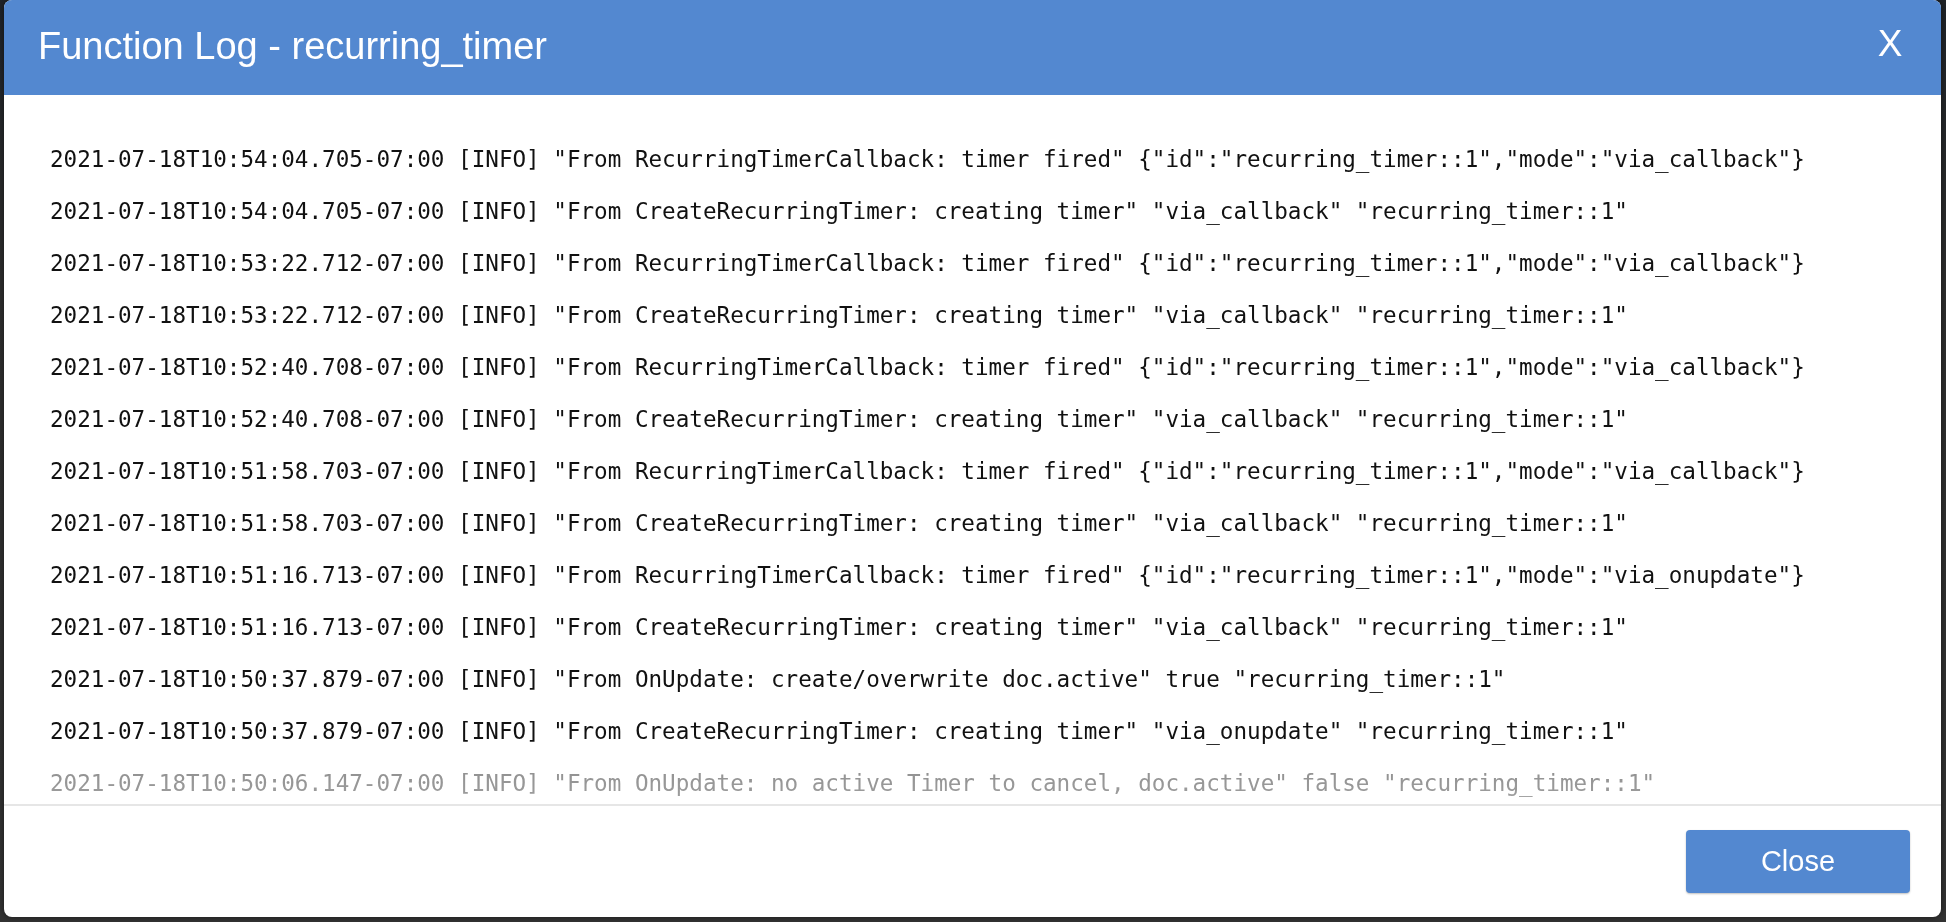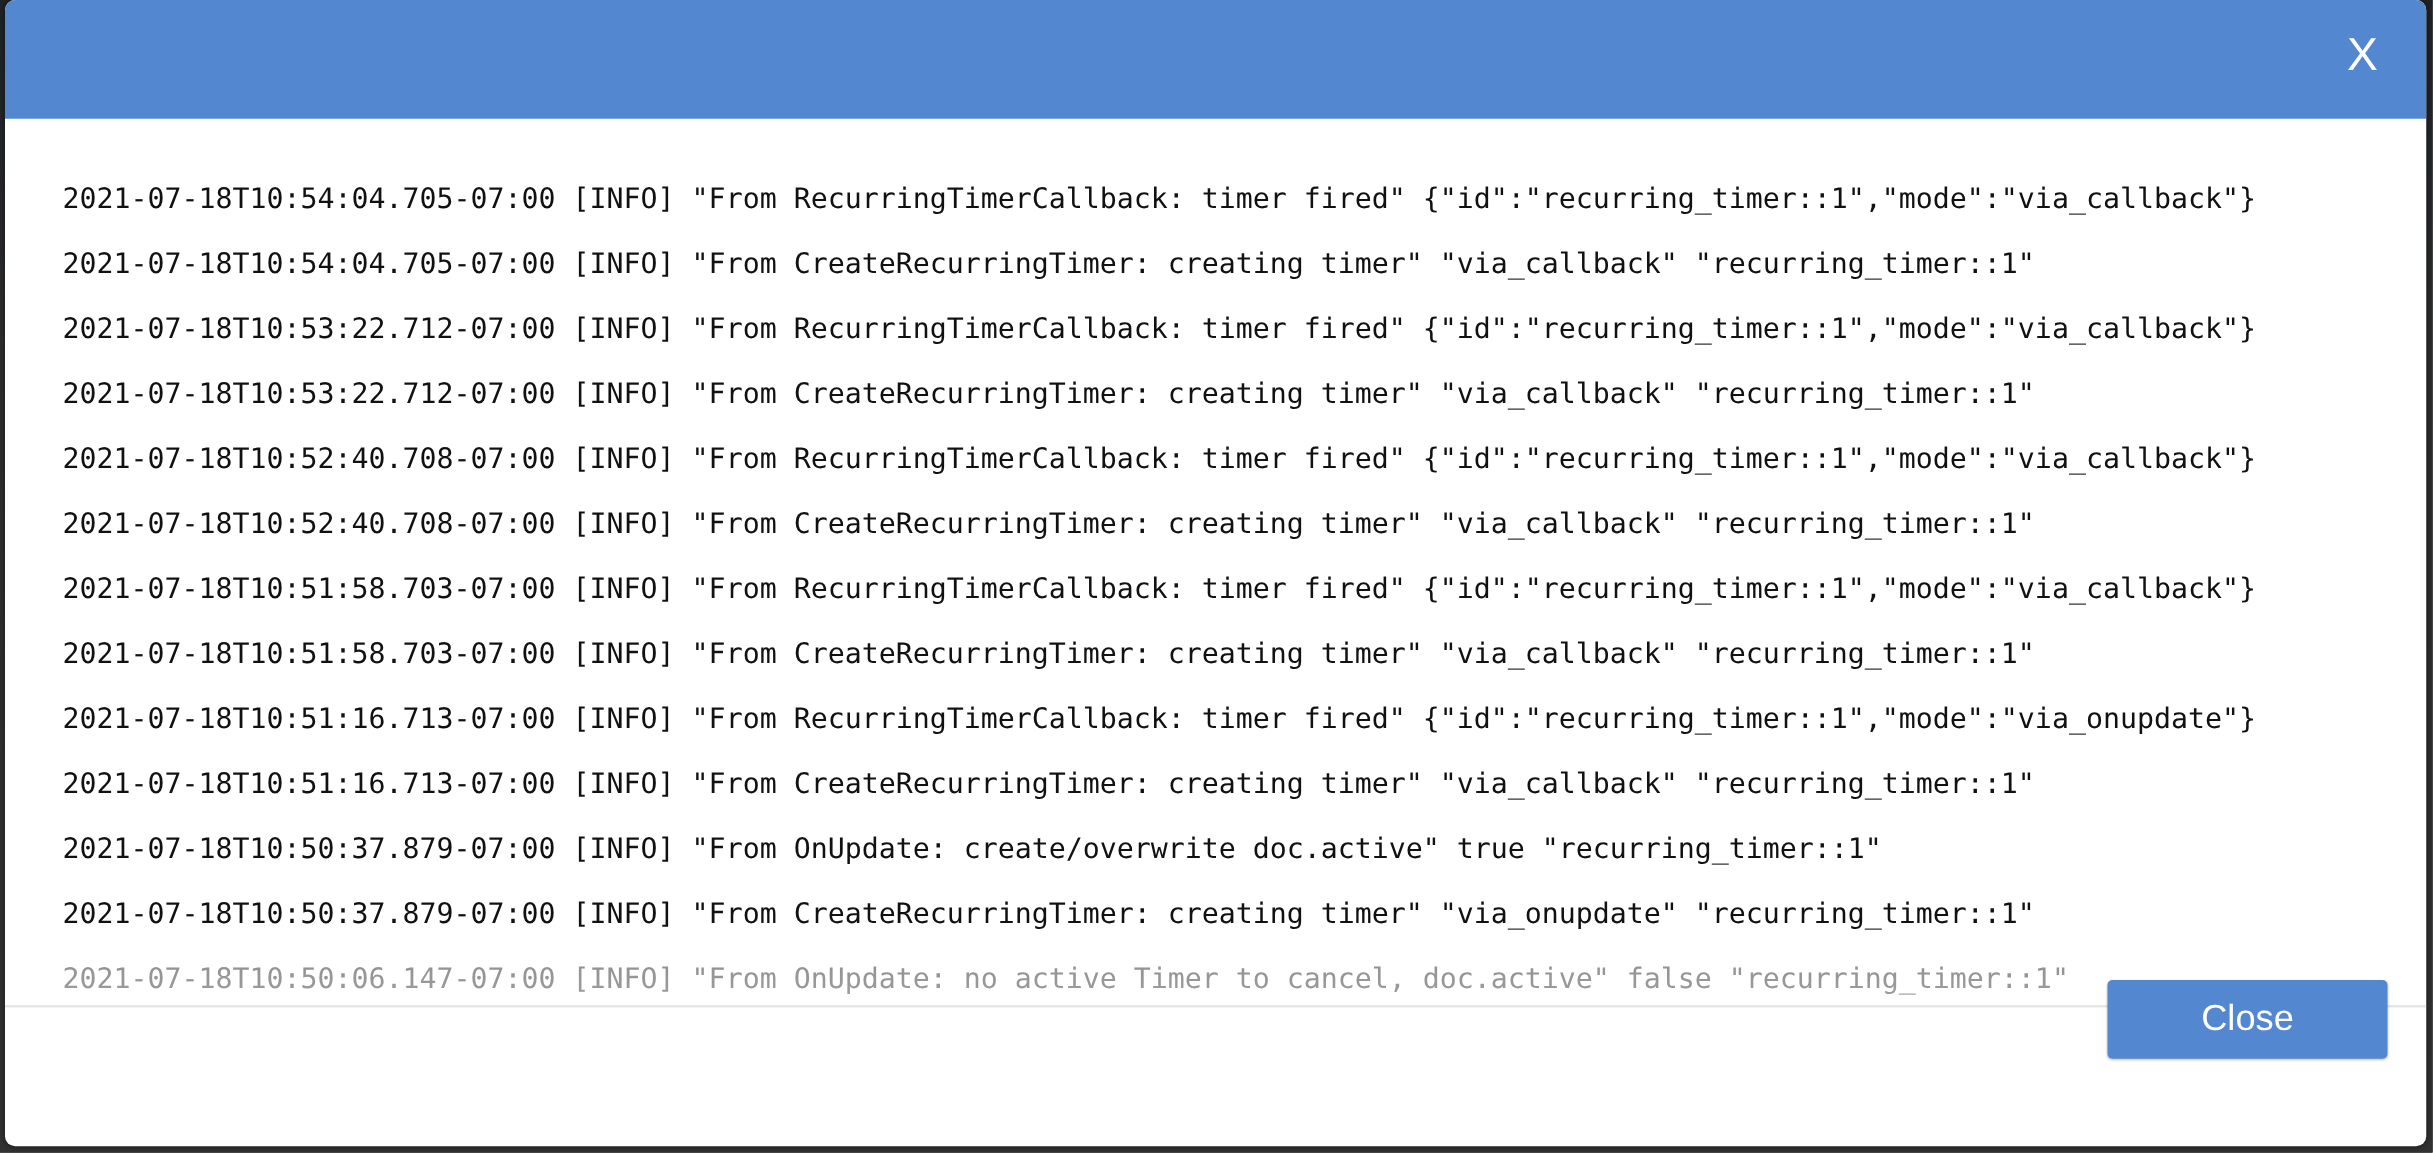--- a/index.html
+++ b/index.html
@@ -103,21 +103,21 @@
       position: absolute;
       left: 0;
       top: 804px;
       width: 100%;
       height: 2px;
       background: #e6e6e6;
     }
     .modal-footer {
       position: absolute;
       left: 0;
-      top: 760px;
+      top: 806px;
       width: 100%;
       height: 111px;
     }
     .close-button {
       position: absolute;
       left: 1682px;
       top: 24px;
       width: 224px;
       height: 63px;
       background: #5388d0;
@@ -133,20 +133,21 @@
       box-shadow: 0 1px 2px rgba(0,0,0,0.25);
     }
   </style>
 </head>
 <body>
 
 <div class="backdrop"></div>
 
 <div class="modal">
   <div class="modal-header">
+    <h1 class="modal-title">Function Log - recurring_timer</h1>
     <button class="close-x">X</button>
   </div>
 
   <div class="log-area">
     <ul class="log-list">
       <li class="log-line">2021-07-18T10:54:04.705-07:00 [INFO] "From RecurringTimerCallback: timer fired" {"id":"recurring_timer::1","mode":"via_callback"}</li>
       <li class="log-line">2021-07-18T10:54:04.705-07:00 [INFO] "From CreateRecurringTimer: creating timer" "via_callback" "recurring_timer::1"</li>
       <li class="log-line">2021-07-18T10:53:22.712-07:00 [INFO] "From RecurringTimerCallback: timer fired" {"id":"recurring_timer::1","mode":"via_callback"}</li>
       <li class="log-line">2021-07-18T10:53:22.712-07:00 [INFO] "From CreateRecurringTimer: creating timer" "via_callback" "recurring_timer::1"</li>
       <li class="log-line">2021-07-18T10:52:40.708-07:00 [INFO] "From RecurringTimerCallback: timer fired" {"id":"recurring_timer::1","mode":"via_callback"}</li>

